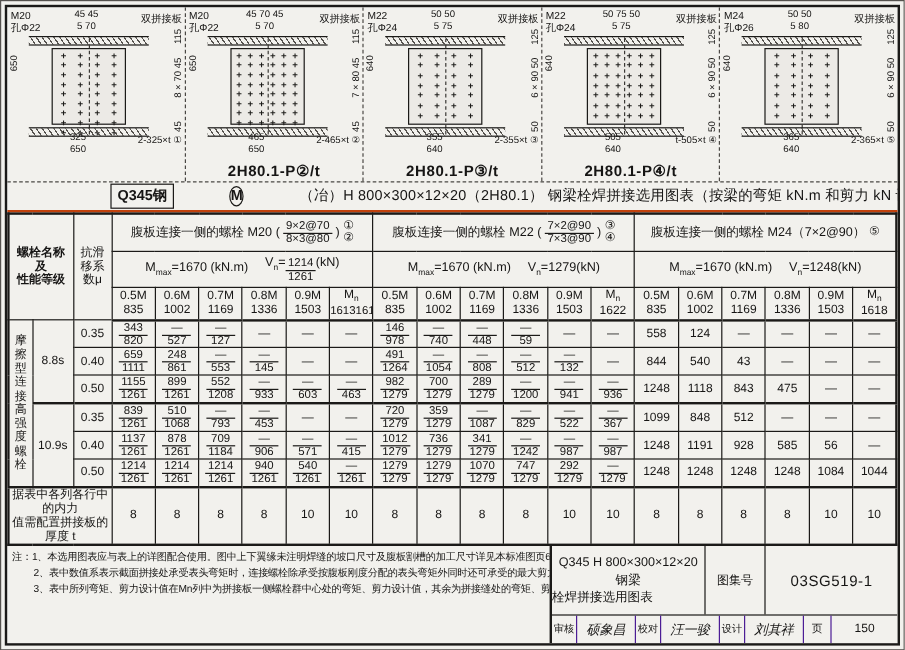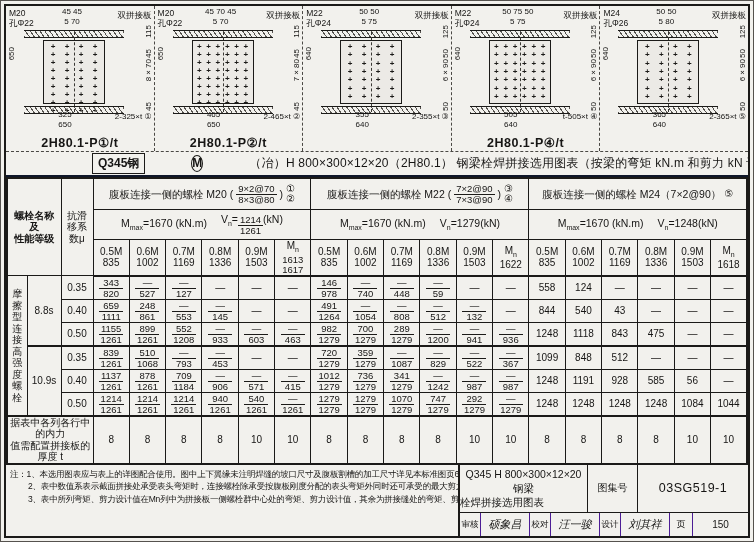--- a/index.html
+++ b/index.html
@@ -29,39 +29,39 @@
   .spliceline{position:absolute;left:50%;top:-9px;bottom:-9px;border-left:1px dashed #3a3834;}
   .vtext{writing-mode:vertical-rl;transform:rotate(180deg);font-size:8px;display:inline-block;}
   .d-leftdim{position:absolute;left:1px;top:40px;height:56px;text-align:center;}
   .d-rdims{position:absolute;right:1px;top:18px;display:flex;flex-direction:column;align-items:center;}
   .d-rdims .vtext{text-align:center;}
   .rd0{height:20px;} .rd1{height:15px;} .rd2{height:38px;} .rd3{height:15px;}
   .d-bdims{position:absolute;left:18px;top:104px;width:82px;text-align:center;font-size:8px;line-height:1.25;}
   .d-note{position:absolute;right:2px;top:106px;font-size:8px;text-align:right;line-height:1.2;}
 
   
-  .titlebar{height:25px;flex:none;display:flex;align-items:center;border-bottom:2px solid #0f172a;
+  .titlebar{height:25px;flex:none;display:flex;align-items:center;border-bottom:2px solid #c2410c;
             padding-left:86px;font-size:12px;white-space:nowrap;overflow:hidden;}
   .gradebox{border:1.3px solid #1b1a18;padding:1px 5px;font-weight:bold;}
   .markoval{border:1.3px solid #1b1a18;border-radius:50%;width:46px;height:17px;line-height:15px;
             text-align:center;margin-left:46px;font-weight:bold;}
   .tb-title{margin-left:46px;letter-spacing:.2px;}
 
   
   table.sel{border-collapse:collapse;table-layout:fixed;width:100%;flex:none;border:2px solid #1b1a18;}
   table.sel td{border:1px solid #1b1a18;text-align:center;vertical-align:middle;font-size:10px;
                padding:0;overflow:hidden;line-height:1.15;}
   td.corner{font-size:9.5px;line-height:1.6;font-weight:bold;}
   td.muh{font-size:9.5px;line-height:1.35;}
   .ghead{display:flex;align-items:center;justify-content:center;gap:3px;font-size:10.5px;height:30px;}
   .mvrow{display:flex;align-items:center;justify-content:center;gap:14px;font-size:10.5px;height:29px;}
   .frac{display:inline-flex;flex-direction:column;align-items:center;line-height:1.05;font-size:9.5px;}
   .frac .ft{border-bottom:1px solid #1b1a18;padding:0 2px;min-width:24px;}
   .frac .fb{padding:0 2px;}
-  .stack{display:inline-flex;flex-direction:column;line-height:1.05;font-size:9.5px;}
+  .stack{display:inline-flex;flex-direction:row;line-height:1.05;font-size:9.5px;}
   .circ{font-size:10px;line-height:1.05;display:inline-flex;flex-direction:column;}
   td.colh{font-size:9.5px;}
   td.side{font-size:9px;line-height:1.25;padding:1px;word-break:break-all;}
   td.grade{font-size:10px;}
   tr.bT2 td{border-top:2px solid #1b1a18;}
   td.bL2{border-left:2px solid #1b1a18;}
   tr.hr3 td{border-bottom:2px solid #1b1a18;}
   td.tlabel{font-size:8.5px;line-height:1.3;text-align:left;padding-left:2px;}
   sub{font-size:7px;}
 
@@ -156,21 +156,20 @@
               <div class="rd1"><span class="vtext">45</span></div>
               <div class="rd2"><span class="vtext">8×70</span></div>
               <div class="rd3"><span class="vtext">45</span></div>
             </div>
             <div class="d-bdims">
               <div>325</div>
               <div>650</div>
             </div>
             <div class="d-note">2-325×t ①</div>
           </div>
-          <div class="d-caption">2H80.1-P①/t</div>
         </div>
         <div class="diagram">
           <div class="d-canvas">
             <div class="d-boltlbl">
               <div>M20</div>
               <div>孔Φ22</div>
             </div>
             <div class="d-topdims">
               <div>45  70  45</div>
               <div>5  70</div>
@@ -310,20 +309,21 @@
               <div class="rd1"><span class="vtext">50</span></div>
               <div class="rd2"><span class="vtext">6×90</span></div>
               <div class="rd3"><span class="vtext">50</span></div>
             </div>
             <div class="d-bdims">
               <div>355</div>
               <div>640</div>
             </div>
             <div class="d-note">2-355×t ③</div>
           </div>
+          <div class="d-caption">2H80.1-P③/t</div>
         </div>
         <div class="diagram">
           <div class="d-canvas">
             <div class="d-boltlbl">
               <div>M22</div>
               <div>孔Φ24</div>
             </div>
             <div class="d-topdims">
               <div>50  75  50</div>
               <div>5  75</div>

